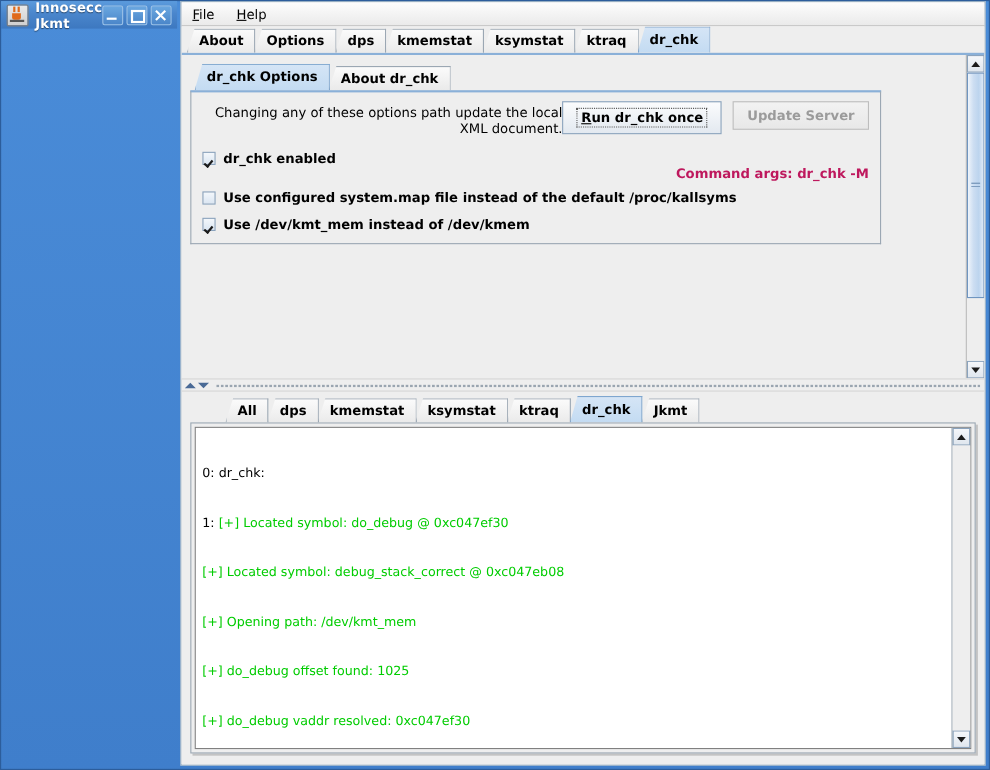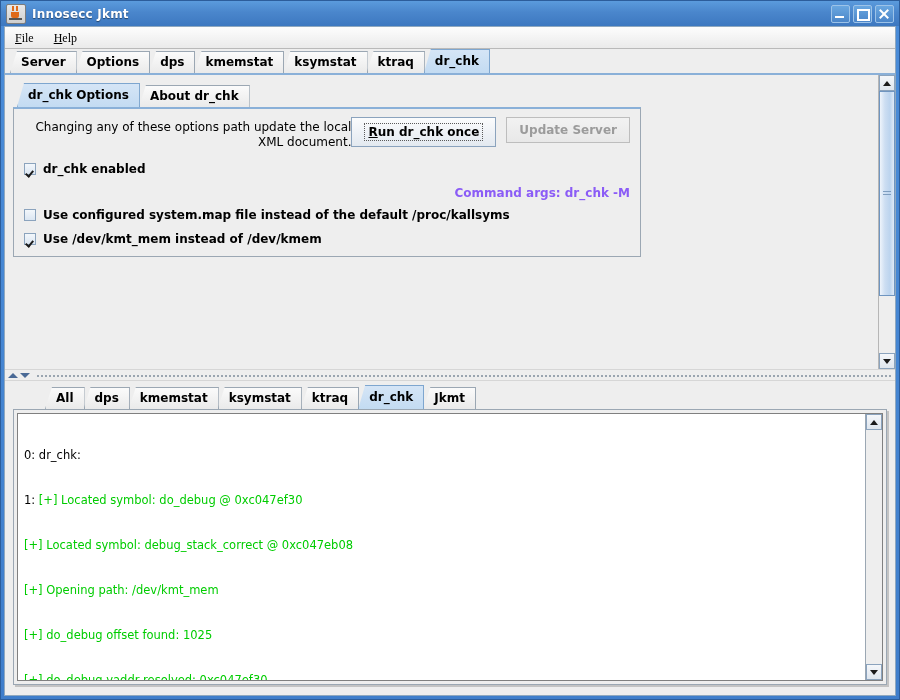--- a/index.html
+++ b/index.html
@@ -10,21 +10,21 @@
   }
   body { background: #3a6ea5; }
 
   
   .window {
     position: absolute; left: 0; top: 0;
     width: 900px; height: 700px;
     box-sizing: border-box;
     border: 1px solid #2c5d9b;
     background: linear-gradient(180deg,#4a8cd8 0%, #3f7ecb 100%);
-    display: flex; flex-direction: column;
+    display: flex; flex-direction: row;
   }
   
   .titlebar {
     height: 25px; flex: 0 0 25px;
     background: linear-gradient(180deg,#5b9bdd 0%,#4a86cc 45%,#3d78c0 100%);
     display: flex; align-items: center;
     padding: 0 3px 0 5px;
     position: relative;
   }
   .title-icon {
@@ -92,23 +92,22 @@
     border: 1px solid #8fa8bf;
     display: flex; flex-direction: column;
     overflow: hidden;
   }
 
   
   .menubar {
     height: 21px; flex: 0 0 21px;
     background: linear-gradient(180deg,#fdfdfd 0%, #eaeaea 100%);
     border-bottom: 1px solid #b9b9b9;
-    display: flex; align-items: flex-end;
+    display: flex; align-items: center;
     padding-left: 8px;
-    font-family: Liberation Serif, serif;
   }
   .menu-item {
     font-size: 12px; color: #000;
     padding: 2px 10px 2px 2px;
     margin-right: 8px;
     cursor: default;
   }
   .menu-item u { text-decoration: underline; }
 
   
@@ -278,21 +277,21 @@
   }
   .cbox.checked::after {
     content: "";
     position: absolute; left: 2px; top: 5px;
     width: 3px; height: 6px;
     border: solid #1c1c1c;
     border-width: 0 2px 2px 0;
     transform: rotate(40deg);
   }
   .cblabel { font-weight: bold; color: #000; }
-  .plainrow { margin-top: 10px; font-size: 12px; color:#8b5cf6; font-weight: bold; }
+  .plainrow { font-size: 12px; color:#be185d; font-weight: bold; }
 
   
   .console-outer {
     margin: 0 0 0 0;
     flex: 1 1 auto;
     display: flex;
     min-height: 0;
     padding: 0 8px 10px 8px;
   }
   .console-border {
@@ -362,21 +361,21 @@
     <div class="menubar">
       <div class="menu-item"><u>F</u><span>ile</span></div>
       <div class="menu-item"><u>H</u><span>elp</span></div>
     </div>
 
     <div class="splitpane">
 
       <div class="top-pane">
 
         <div class="tabrow">
-          <div class="tab"><span>Server</span></div>
+          <div class="tab"><span>About</span></div>
           <div class="tab"><span>Options</span></div>
           <div class="tab"><span>dps</span></div>
           <div class="tab"><span>kmemstat</span></div>
           <div class="tab"><span>ksymstat</span></div>
           <div class="tab"><span>ktraq</span></div>
           <div class="tab selected"><span>dr_chk</span></div>
         </div>
 
         <div class="tabpanel outer">
           <div class="contentwrap">

